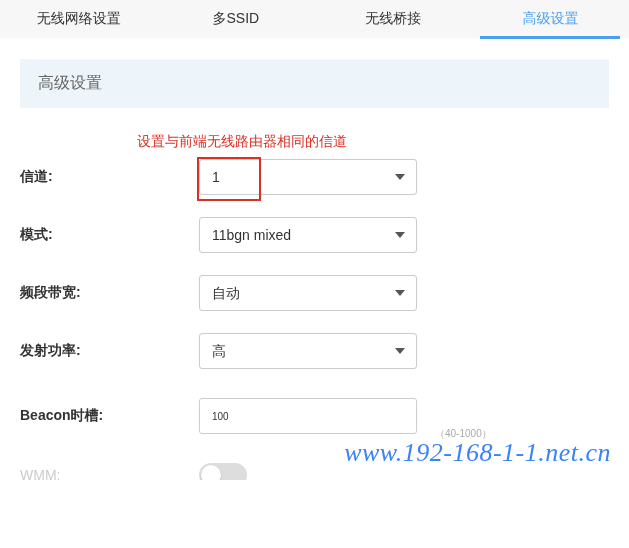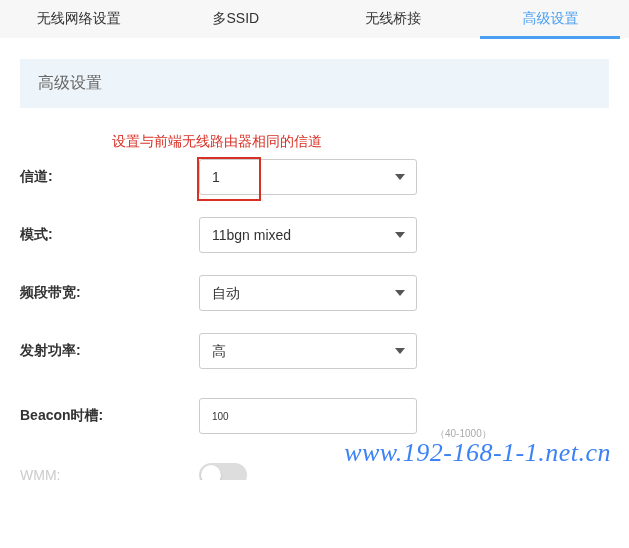--- a/index.html
+++ b/index.html
@@ -46,21 +46,21 @@
     .section-header {
       background: #eef5fa;
       padding: 14px 18px;
       font-size: 16px;
       color: #666;
       margin-bottom: 25px;
     }
     .hint {
       color: #d93025;
       font-size: 14px;
-      margin-left: 92px;
+      margin-left: 117px;
       margin-bottom: 8px;
     }
     .form-row {
       display: flex;
       align-items: center;
       margin-bottom: 22px;
     }
     .form-label {
       width: 179px;
       text-align: left;

